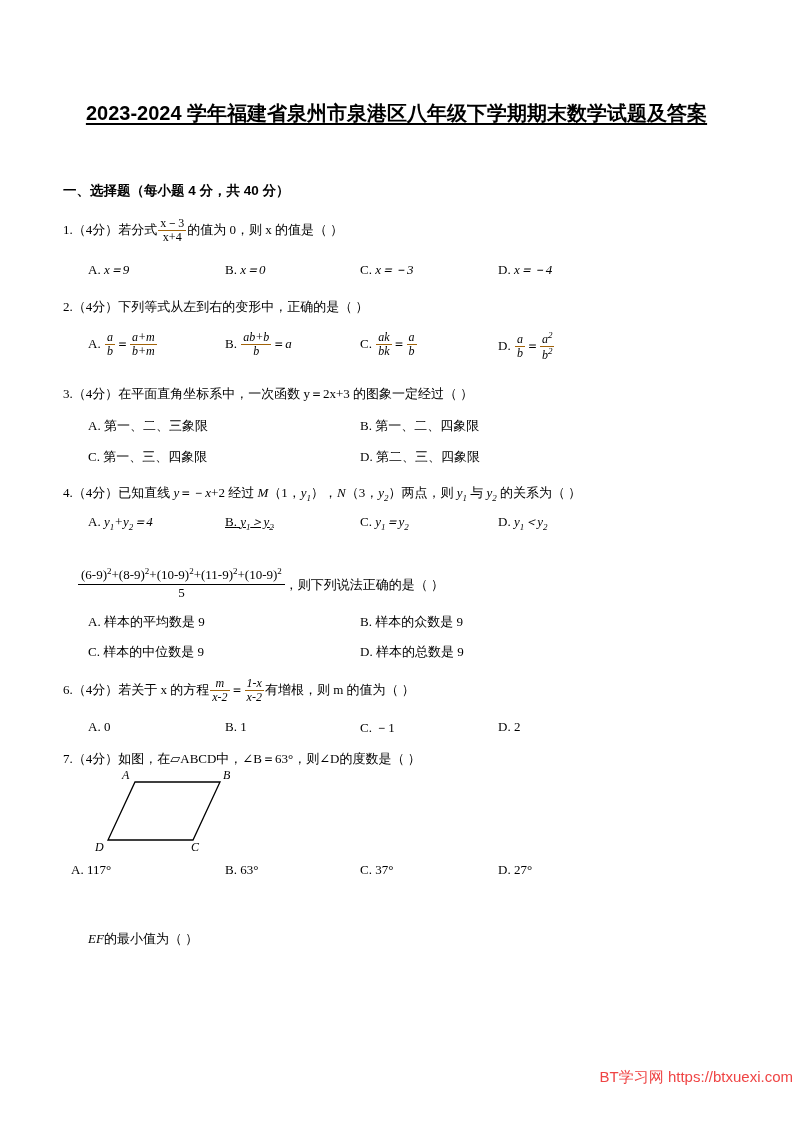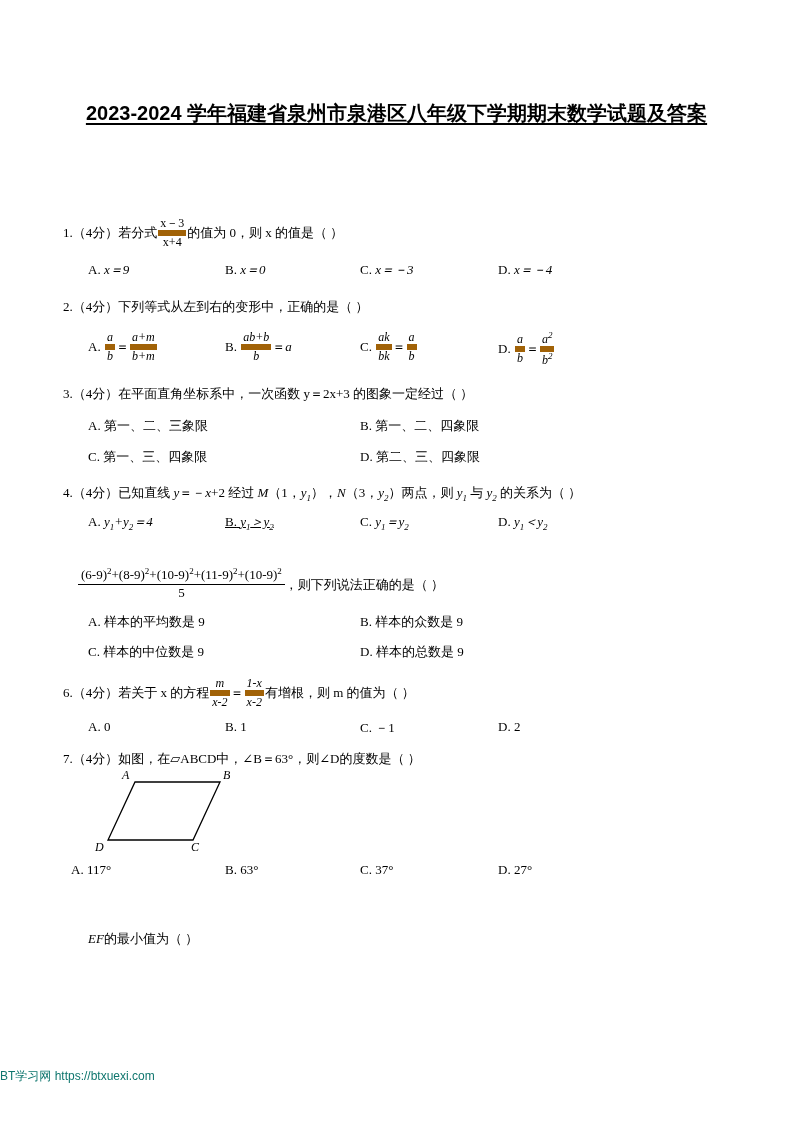--- a/index.html
+++ b/index.html
@@ -39,53 +39,54 @@
   .opt{position:absolute;white-space:nowrap;font-size:13px;}
 
   
   .frac{
     display:inline-block;vertical-align:middle;
     text-align:center;
     font-size:12px;line-height:1.05;
     margin:0 1px;
     position:relative;top:-1px;
   }
-  .frac .num{display:block;padding:0 2px;border-bottom:6px solid #a16207;}
+  .frac .num{display:block;padding:0 2px;border-bottom:1px solid #a16207;}
   .frac .den{display:block;padding:0 2px;}
 
   sup.e{font-size:9px;vertical-align:super;}
   sub.s{font-size:9px;vertical-align:sub;}
 
   
   .bigfrac{
     display:inline-block;vertical-align:middle;text-align:center;
     font-size:13px;line-height:1.15;position:relative;top:-2px;font-family:Liberation Serif, serif;
   }
   .bigfrac .num{display:block;border-bottom:1px solid #000;padding:0 3px 1px 3px;}
   .bigfrac .den{display:block;padding-top:1px;}
 
   
   .figure{position:absolute;}
   .figlabel{position:absolute;font-style:italic;font-size:12px;font-family:"Liberation Serif",serif;}
 
   
   .footer{
     position:absolute;left:0;top:1068px;width:793px;
-    text-align:left;color:#0f766e;
+    text-align:right;color:#ef4444;
     font-family:"Liberation Sans","DejaVu Sans",sans-serif;
-    font-size:12px;
+    font-size:15px;
   }
 </style>
 </head>
 <body>
 
 <div class="page">
 
   <div class="title">2023-2024 学年福建省泉州市泉港区八年级下学期期末数学试题及答案</div>
 
+  <div class="section-head">一、选择题（每小题 4 分，共 40 分）</div>
 
   <div class="q" style="left:63px;top:218px;">
     <span>1.（4分）若分式</span><span class="frac"><span class="num">x－3</span><span class="den">x+4</span></span><span>的值为 0，则 x 的值是（      ）</span>
   </div>
   <div class="opts" style="left:0;top:261px;">
     <span class="opt" style="left:88px;"><span>A.</span>&nbsp;<span class="ital">x＝9</span></span>
     <span class="opt" style="left:225px;"><span>B.</span>&nbsp;<span class="ital">x＝0</span></span>
     <span class="opt" style="left:360px;"><span>C.</span>&nbsp;<span class="ital">x＝－3</span></span>
     <span class="opt" style="left:498px;"><span>D.</span>&nbsp;<span class="ital">x＝－4</span></span>
   </div>

